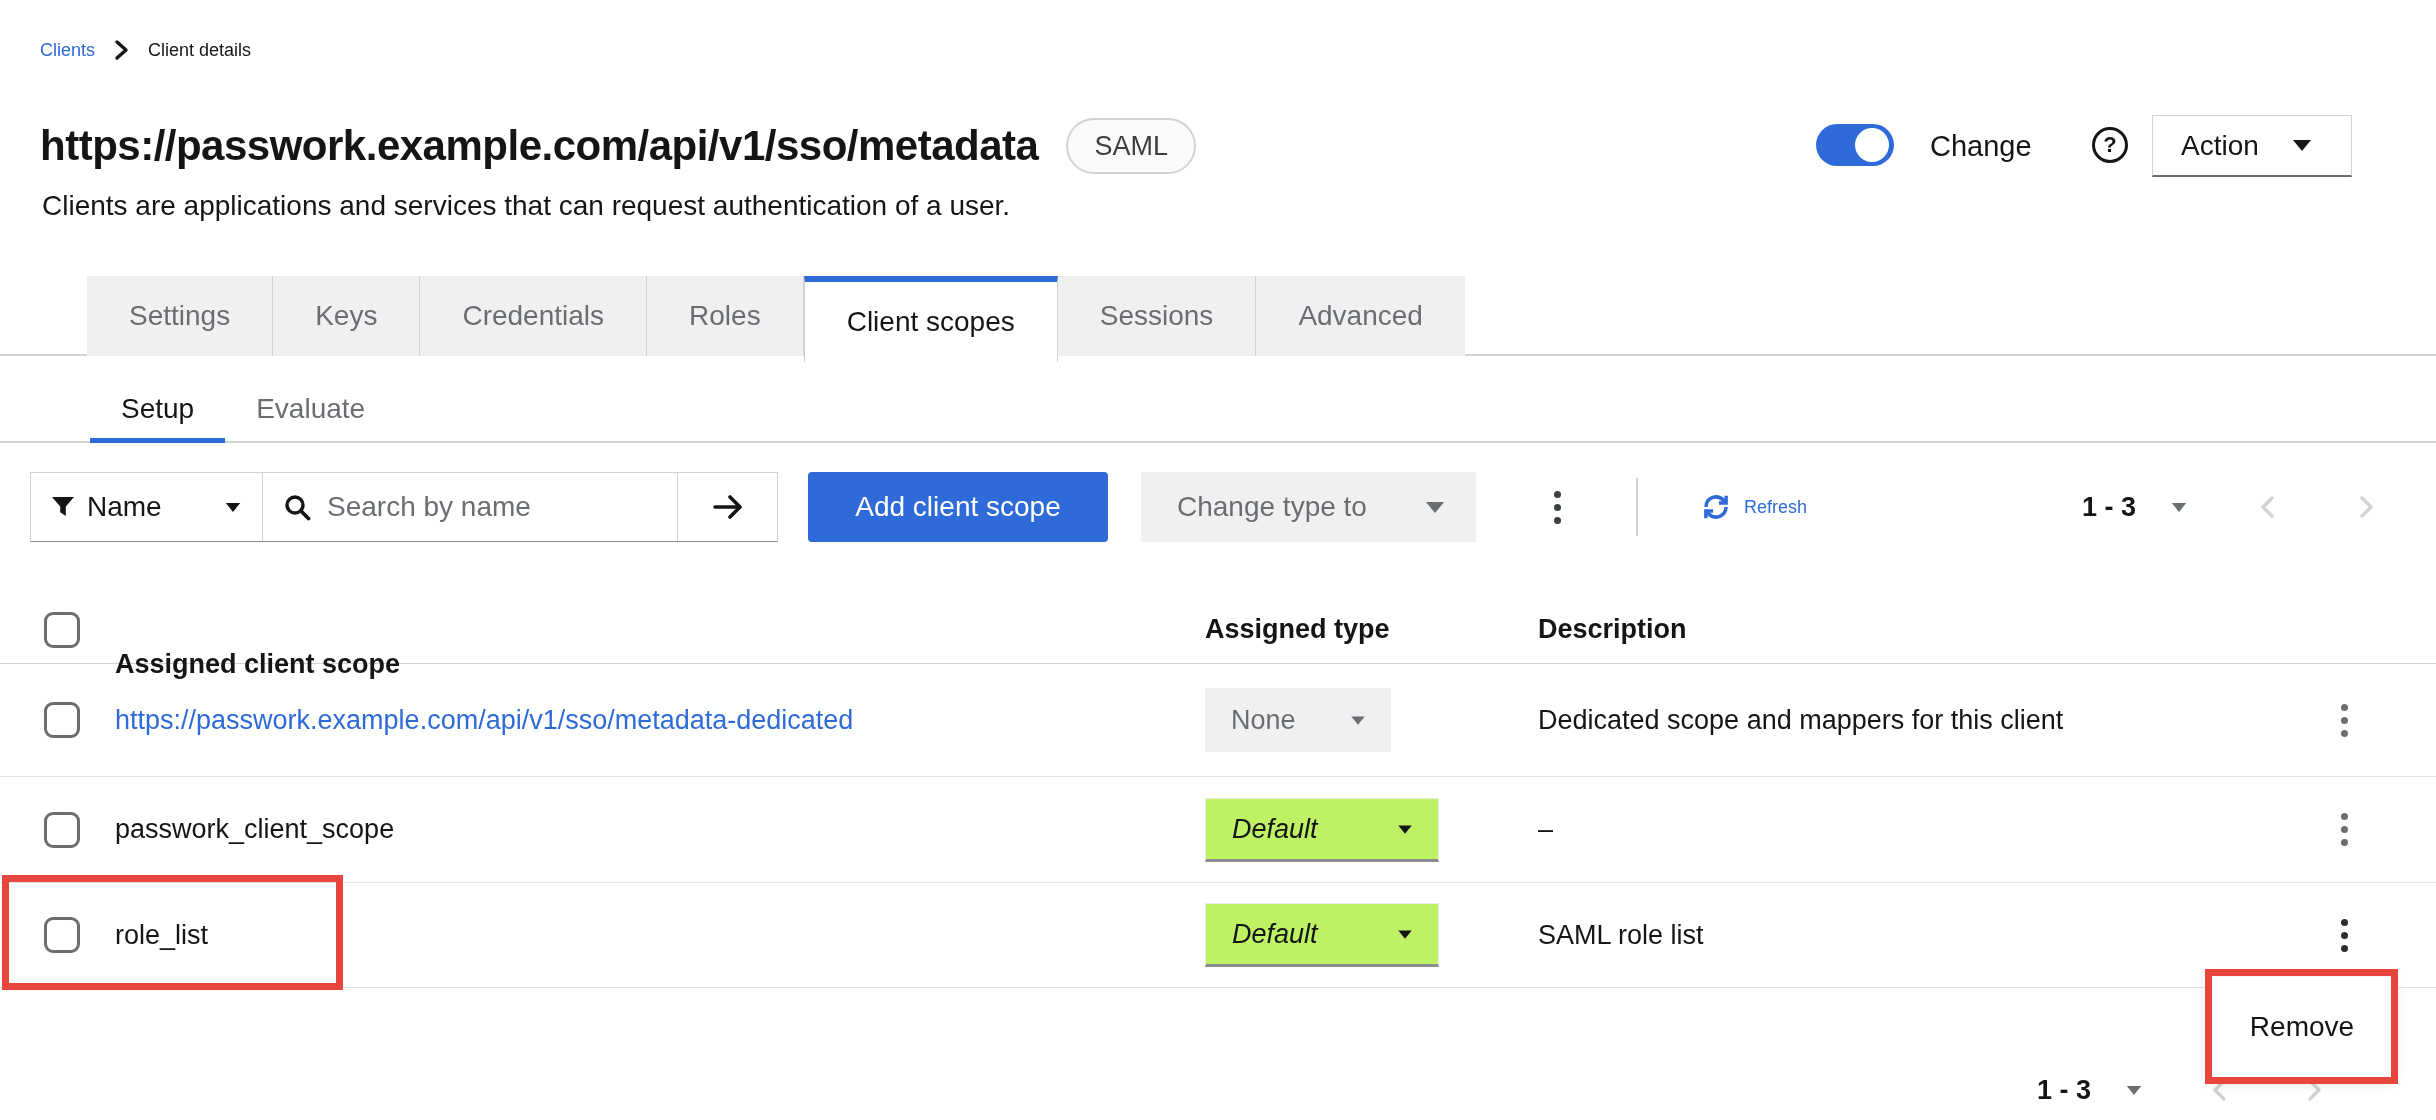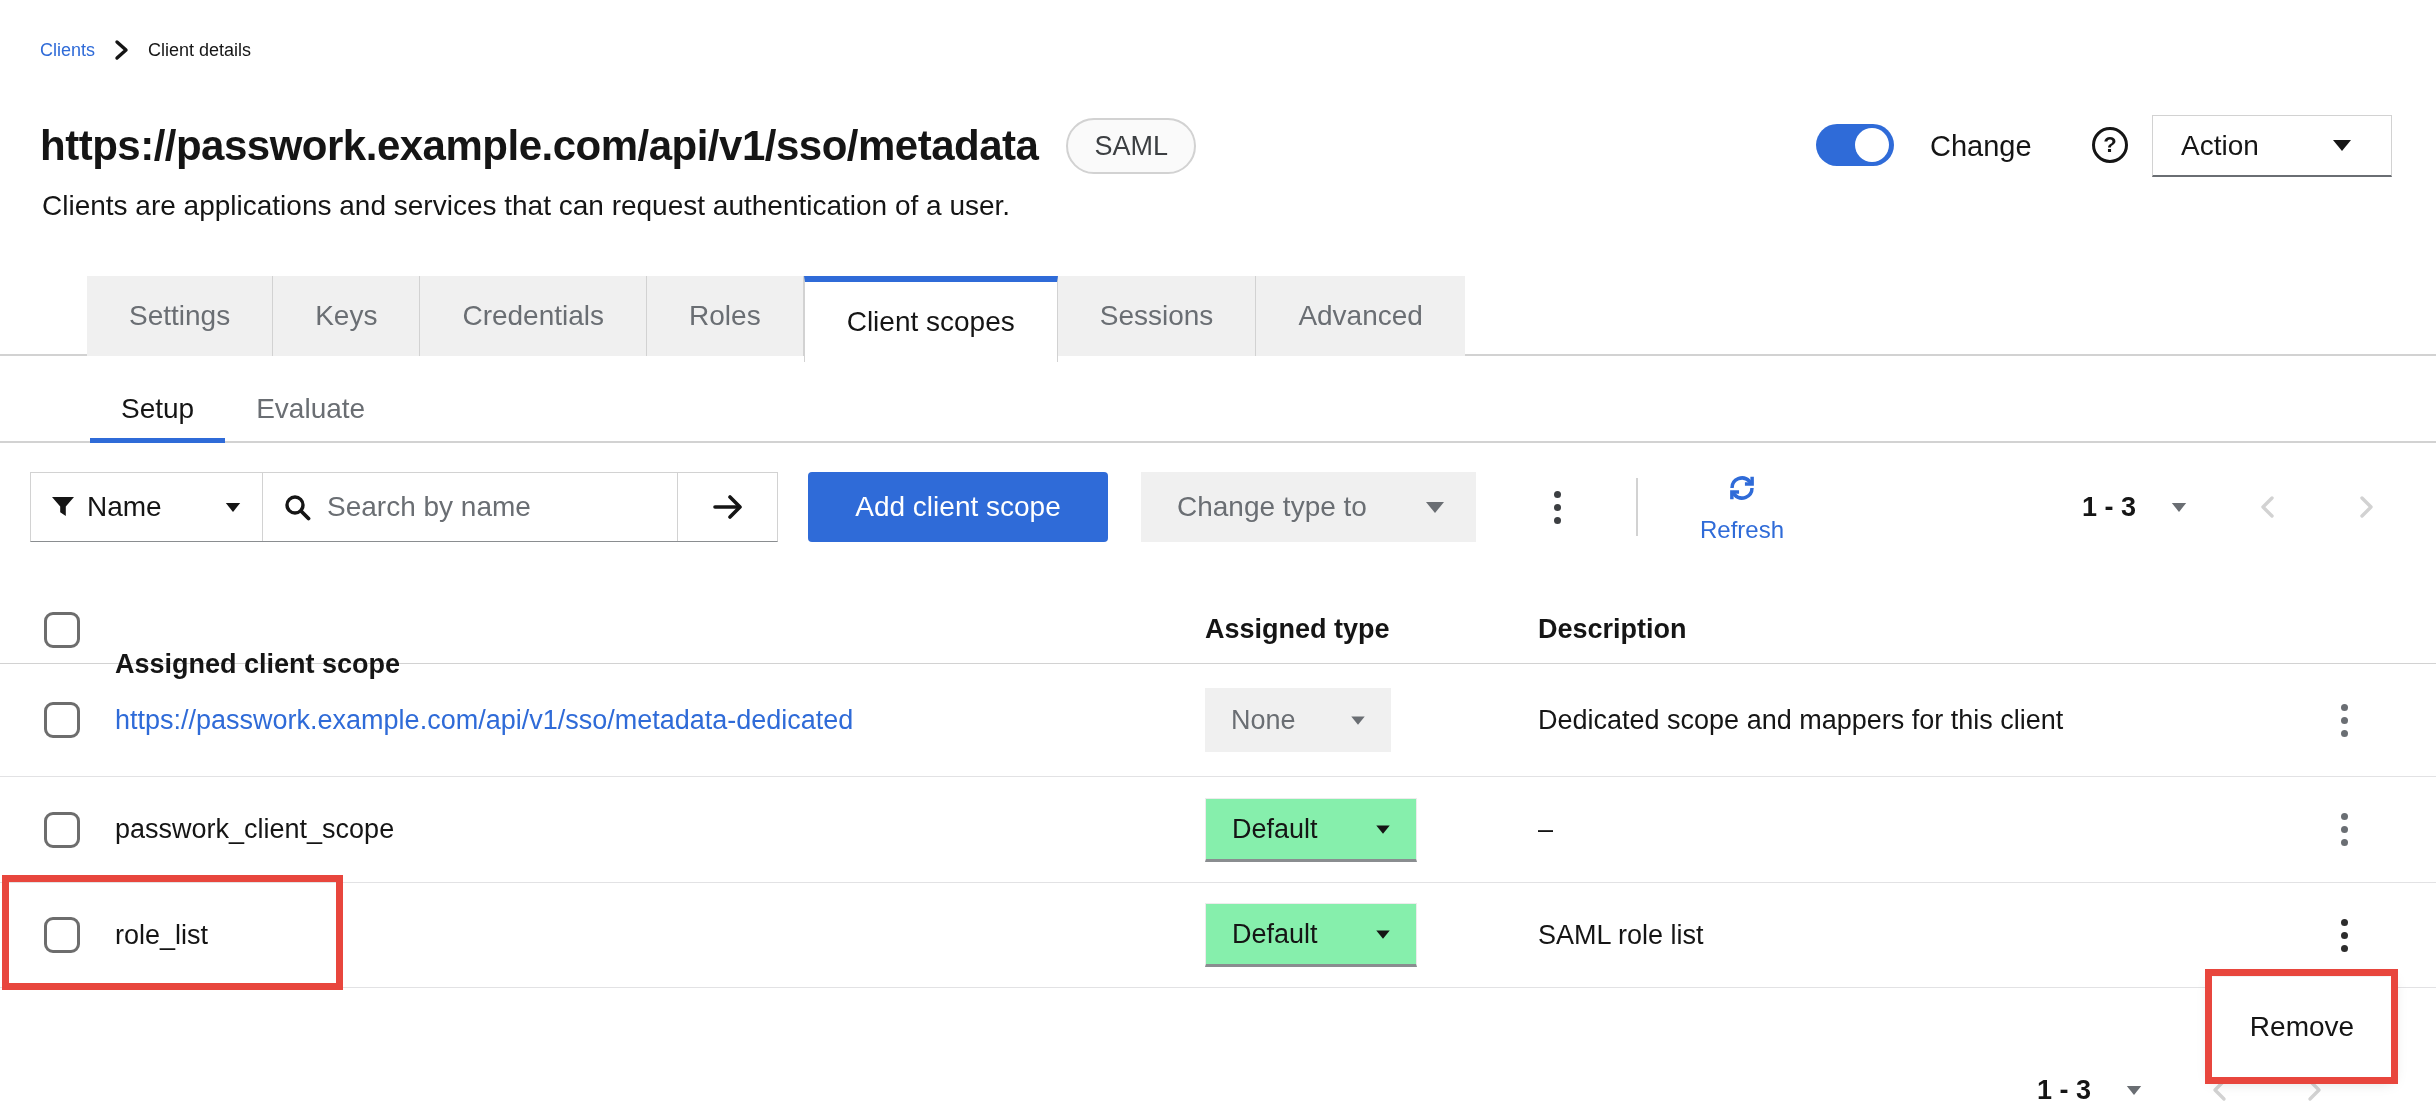--- a/index.html
+++ b/index.html
@@ -25,21 +25,21 @@
   .subtitle { left:42px; top:190px; font-size:28px; }
 
   .toggle { left:1816px; top:124px; width:78px; height:42px; border-radius:21px;
     background:#2f6bd8; cursor:pointer; }
   .toggle .knob { position:absolute; right:5px; top:4px; width:34px; height:34px;
     border-radius:50%; background:#fff; }
   .enabled-label { left:1930px; top:130px; font-size:29px; }
   .q-icon { left:2092px; top:127px; width:36px; height:36px; border:3px solid #151515;
     border-radius:50%; font-size:22px; font-weight:700; display:flex; align-items:center;
     justify-content:center; cursor:pointer; }
-  .action-btn { left:2152px; top:115px; width:240px; height:62px; background:#fff;
+  .action-btn { left:2152px; top:115px; width:200px; height:62px; background:#fff;
     border:1px solid #d2d2d2; border-bottom:2px solid #6a6e73; display:flex;
     align-items:center; justify-content:space-between; padding:0 40px 0 28px;
     font-size:28px; cursor:pointer; }
 
   .caret { width:0; height:0; border-left:9px solid transparent; border-right:9px solid transparent;
     border-top:11px solid currentColor; display:inline-block; }
 
   
   .tabs-line { left:0; top:354px; width:2436px; height:2px; background:#d2d2d2; }
   .tabs { left:87px; top:276px; display:flex; height:80px; }
@@ -76,21 +76,21 @@
     color:#6a6e73; font-size:28px; display:flex; align-items:center;
     justify-content:space-between; padding:0 32px 0 36px; cursor:pointer; }
 
   .kebab { display:flex; flex-direction:column; gap:6px; align-items:center; cursor:pointer; }
   .kebab i { width:7px; height:7px; border-radius:50%; background:currentColor; display:block; }
   .toolbar-kebab { left:1532px; top:472px; width:50px; height:70px; display:flex;
     align-items:center; justify-content:center; color:#3c3f42; }
   .toolbar-divider { left:1636px; top:478px; width:2px; height:58px; background:#d2d2d2; }
 
   .refresh { left:1700px; top:472px; height:70px; display:flex; align-items:center; gap:12px;
-    color:#2f6bd8; font-size:24px; cursor:pointer;flex-direction:column; }
+    color:#2f6bd8; font-size:18px; cursor:pointer; }
 
   .pag { display:flex; align-items:center; font-size:27px; }
   .pag .range { font-weight:700; }
   .pag-top { left:2082px; top:472px; height:70px; }
   .pag .caret { color:#6a6e73; transform:scale(.8); margin-left:34px; }
   .chev { width:40px; height:70px; display:flex; align-items:center; justify-content:center;
     color:#d2d2d2; cursor:pointer; }
   .chev-top-prev { left:2248px; top:472px; } .chev-top-next { left:2346px; top:472px; }
 
   
@@ -105,22 +105,22 @@
   .cell.name { left:115px; top:0; height:100%; font-size:27px; }
   .cell.name a { color:#2f6bd8; text-decoration:none; cursor:pointer; }
   .cell.desc { left:1538px; top:0; height:100%; font-size:27px; }
   .cell.kb   { left:2324px; top:0; height:100%; width:40px; justify-content:center; color:#6a6e73; }
   .r3 .cell.kb { color:#2d2d2d; }
 
   .dd { position:absolute; left:1205px; height:64px; display:flex; align-items:center;
     justify-content:space-between; font-size:27px; padding:0 24px 0 26px; cursor:pointer; }
   .dd .caret { transform:scale(.75); }
   .dd.disabled { background:#f0f0f0; color:#6a6e73; width:186px; }
-  .dd.normal { background:#86efac; color:#151515; width:212px; border:1px solid #ececec;
-    border-bottom:3px solid #8a8d90; }
+  .dd.normal { background:#bef264; color:#151515; width:234px; border:1px solid #ececec;
+    border-bottom:3px solid #8a8d90;font-style:italic; }
 
   
   .ctx-menu { left:2212px; top:977px; width:180px; height:100px; background:#fff;
     box-shadow:0 4px 14px rgba(0,0,0,.18); display:flex; align-items:center;
     justify-content:center; z-index:8; }
   .ctx-item { font-size:28px; cursor:pointer; }
   .ann { border:7px solid #e8463d; background:transparent; z-index:10; pointer-events:none; }
   .ann-role { left:2px; top:875px; width:341px; height:115px; }
   .ann-remove { left:2205px; top:969px; width:193px; height:115px; }
 

